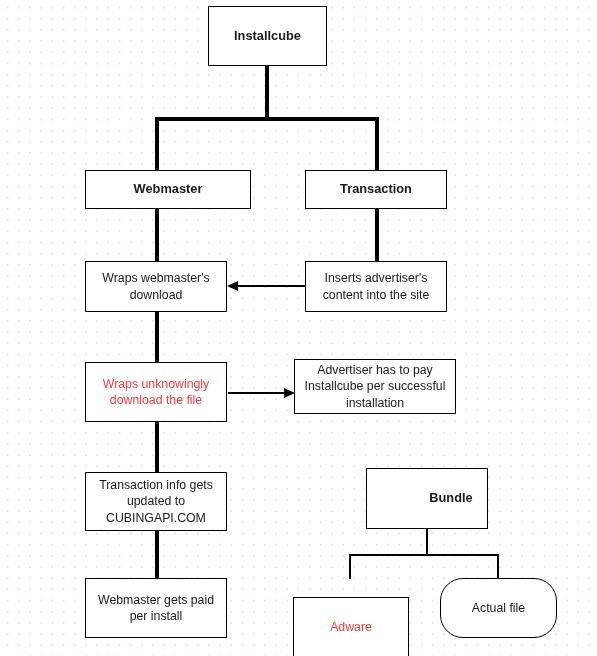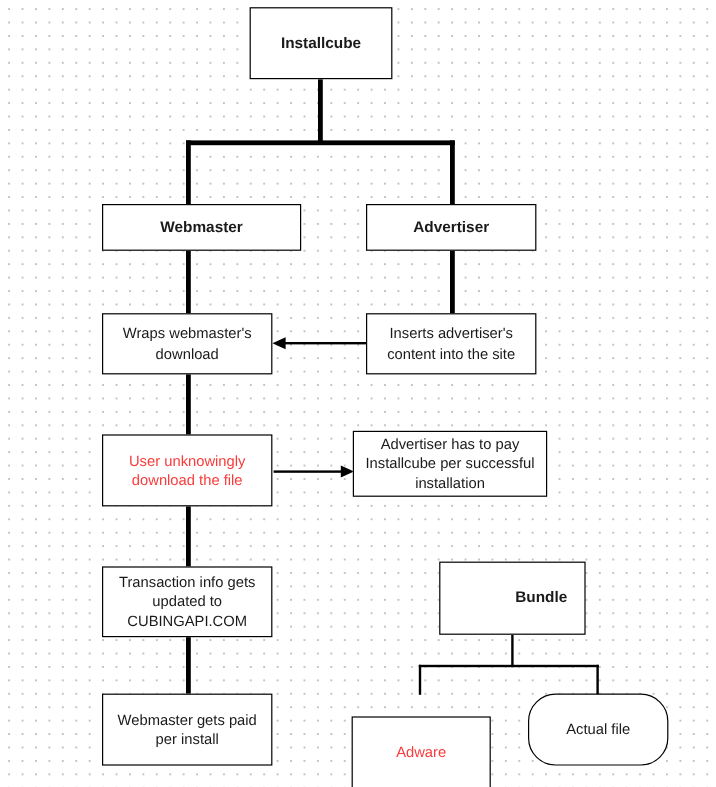--- a/index.html
+++ b/index.html
@@ -105,33 +105,33 @@
 
   <div class="node bold" style="left:208px; top:6px; width:119px; height:60px;">
     <span class="nlabel">Installcube</span>
   </div>
 
   <div class="node bold" style="left:85px; top:170px; width:166px; height:39px;">
     <span class="nlabel">Webmaster</span>
   </div>
 
   <div class="node bold" style="left:305px; top:170px; width:142px; height:39px;">
-    <span class="nlabel">Advertiser</span>
+    <span class="nlabel">Transaction</span>
   </div>
 
   <div class="node" style="left:85px; top:261px; width:142px; height:51px;">
     <span class="nlabel">Wraps webmaster's download</span>
   </div>
 
   <div class="node" style="left:305px; top:261px; width:142px; height:51px;">
     <span class="nlabel">Inserts advertiser's content into the site</span>
   </div>
 
   <div class="node red" style="left:85px; top:362px; width:142px; height:60px;">
-    <span class="nlabel">User unknowingly download the file</span>
+    <span class="nlabel">Wraps unknowingly download the file</span>
   </div>
 
   <div class="node" style="left:294px; top:359px; width:162px; height:55px;">
     <span class="nlabel">Advertiser has to pay Installcube per successful installation</span>
   </div>
 
   <div class="node" style="left:85px; top:472px; width:142px; height:59px;">
     <span class="nlabel">Transaction info gets updated to CUBINGAPI.COM</span>
   </div>
 

